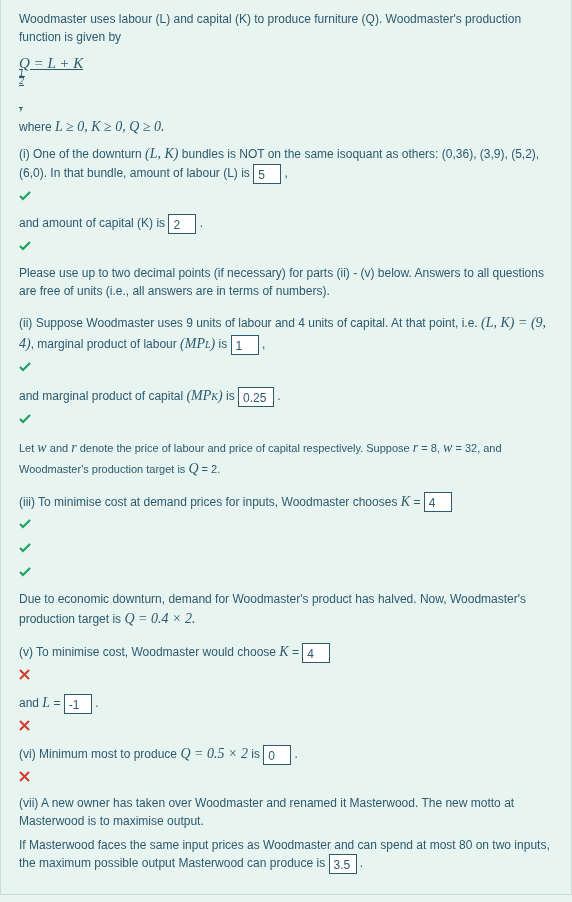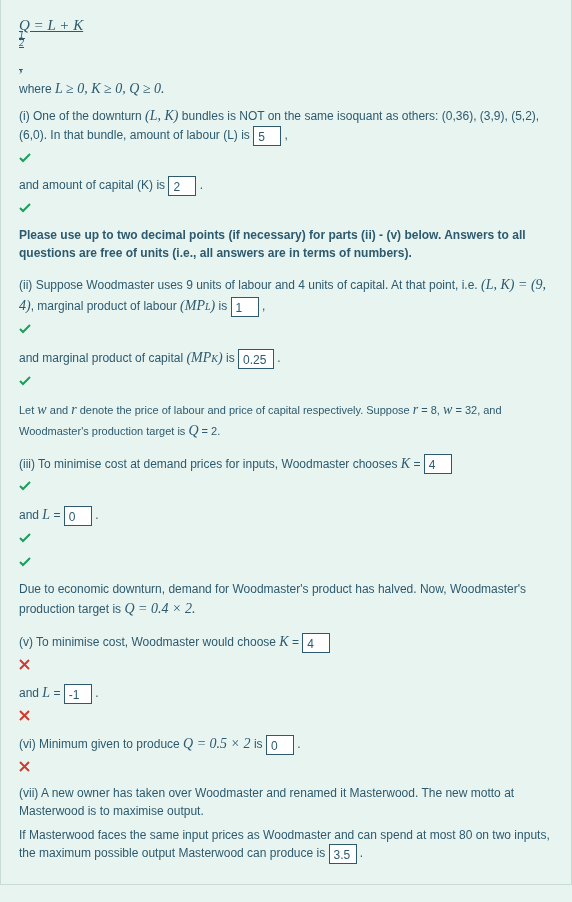--- a/index.html
+++ b/index.html
@@ -31,29 +31,30 @@
     font-size: 12px;
     color: #2d5a6e;
     vertical-align: middle;
   }
   .check, .cross {
     display: block;
     margin: 6px 0 12px 0;
     font-weight: bold;
   }
   .check svg, .cross svg { display: block; }
-  .bold { font-weight: bold; }
+  .bold { font-weight: normal; }
   .sp { margin-top: 12px; }
   .small { font-size: 11px; }
 </style>
 </head>
 <body>
 
 <div class="wrap">
 
+  <p>Woodmaster uses labour (L) and capital (K) to produce furniture (Q). Woodmaster's production function is given by</p>
 
   <div class="eq">
     <span>Q = L + K</span><span style="font-style:normal;"> </span><span style="position:relative; top:1px;"><span class="sup" style="display:block; line-height:6px; border-bottom:1px solid #2d5a6e; width:6px;">1</span><span class="sup" style="display:block; line-height:8px;">2</span></span><span style="font-style:normal; position:relative; top:4px;">,</span>
   </div>
 
   <p>
     <span>where </span><span class="math-ital">L ≥ 0, K ≥ 0, Q ≥ 0.</span>
   </p>
 
   <p>
@@ -100,23 +101,20 @@
 
   <p class="sp">
     <span>(iii) To minimise cost at demand prices for inputs, Woodmaster chooses </span><span class="math-ital">K</span><span> = </span><span class="field">4</span>
   </p>
   <span class="check">
       <svg width="12" height="12">
         <path d="M1 6 L4 9 L11 2" stroke="#1a9e5c" stroke-width="2" fill="none"></path>
       </svg>
     </span>
 
-  <p class="sp">
-    <span>and </span><span class="math-ital">L</span><span> = </span><span class="field">0</span> .
-  </p>
   <span class="check">
       <svg width="12" height="12">
         <path d="M1 6 L4 9 L11 2" stroke="#1a9e5c" stroke-width="2" fill="none"></path>
       </svg>
     </span>
 
   <span class="check">
       <svg width="12" height="12">
         <path d="M1 6 L4 9 L11 2" stroke="#1a9e5c" stroke-width="2" fill="none"></path>
       </svg>
@@ -138,21 +136,21 @@
   <p class="sp">
     <span>and </span><span class="math-ital">L</span><span> = </span><span class="field">-1</span> .
   </p>
   <span class="cross">
       <svg width="11" height="11">
         <path d="M1 1 L10 10 M10 1 L1 10" stroke="#d13a2e" stroke-width="2"></path>
       </svg>
     </span>
 
   <p class="sp">
-    <span>(vi) Minimum given to produce </span><span class="math-ital">Q = 0.5 × 2</span><span> is </span><span class="field">0</span> .
+    <span>(vi) Minimum most to produce </span><span class="math-ital">Q = 0.5 × 2</span><span> is </span><span class="field">0</span> .
   </p>
   <span class="cross">
       <svg width="11" height="11">
         <path d="M1 1 L10 10 M10 1 L1 10" stroke="#d13a2e" stroke-width="2"></path>
       </svg>
     </span>
 
   <p class="sp">(vii) A new owner has taken over Woodmaster and renamed it Masterwood. The new motto at Masterwood is to maximise output.</p>
   <p>
     <span>If Masterwood faces the same input prices as Woodmaster and can spend at most 80 on two inputs, the maximum possible output Masterwood can produce is </span><span class="field">3.5</span> .

